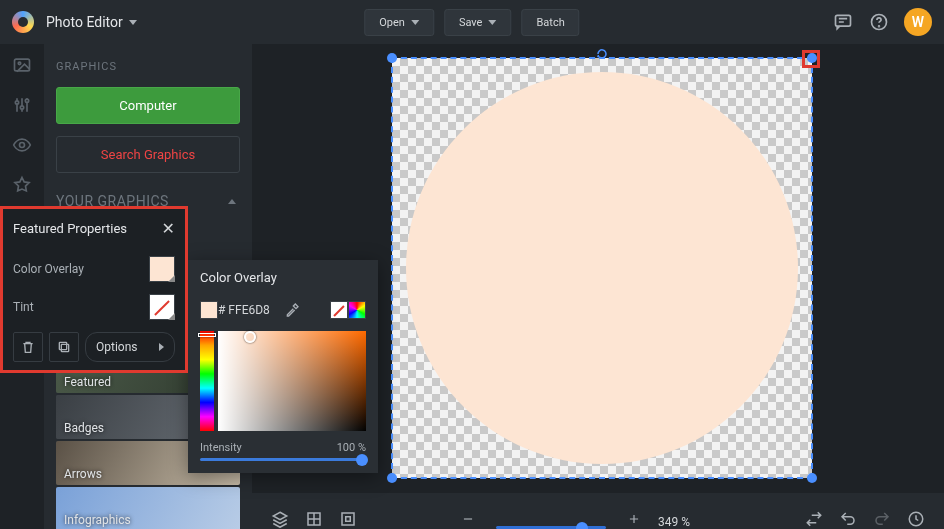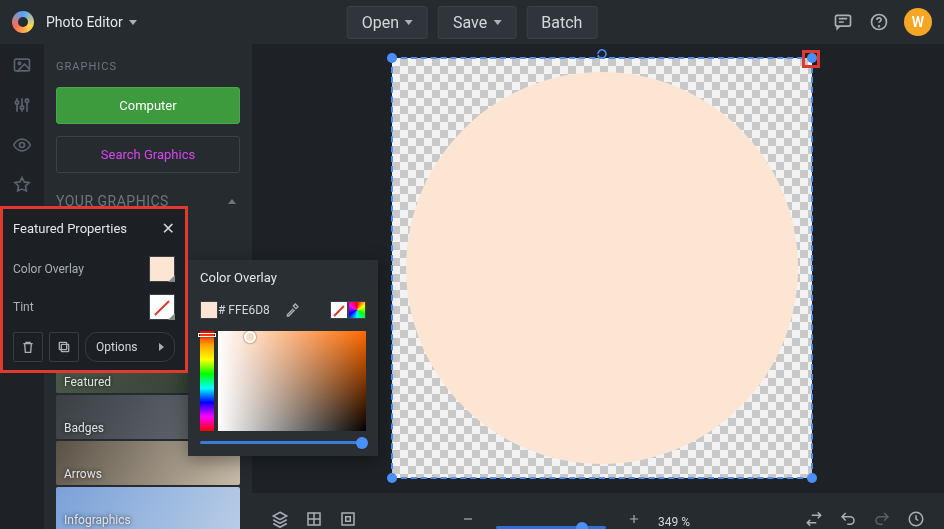--- a/index.html
+++ b/index.html
@@ -5,35 +5,35 @@
   * { box-sizing: border-box; margin: 0; padding: 0; font-family: -apple-system, BlinkMacSystemFont, "Segoe UI", Roboto, sans-serif; }
   body { width: 944px; height: 529px; background: #1e2226; color: #d4d7da; overflow: hidden; position: relative; }
   
   
   .topbar { height: 44px; background: #262b30; display: flex; align-items: center; padding: 0 12px; gap: 12px; }
   .logo { width: 22px; height: 22px; border-radius: 50%; background: conic-gradient(from 0deg, #4fa3ff, #ffd94f, #ff6b4f, #4fa3ff); display:flex; align-items:center; justify-content:center; position:relative; }
   .logo::after { content:''; width:10px; height:10px; background:#262b30; border-radius:50%; position:absolute; }
   .app-title { color:#e4e6e9; font-size:14px; cursor:pointer; display:flex; align-items:center; gap:4px; }
   .chev-dn { display:inline-block; width:0; height:0; border-left:4px solid transparent; border-right:4px solid transparent; border-top:5px solid #aab0b6; margin-left:2px; }
   .top-center { position:absolute; left:50%; transform:translateX(-50%); display:flex; gap:10px; }
-  .top-btn { background:#2f353b; border:1px solid #3a4147; color:#d4d7da; font-size:16px; padding:6px 14px; border-radius:3px; cursor:pointer; display:flex; align-items:center; gap:4px; }
+  .top-btn { background:#2f353b; border:1px solid #3a4147; color:#d4d7da; font-size:11px; padding:6px 14px; border-radius:3px; cursor:pointer; display:flex; align-items:center; gap:4px; }
   .top-right { margin-left:auto; display:flex; align-items:center; gap:14px; }
   .icon-btn { width:22px; height:22px; display:flex; align-items:center; justify-content:center; cursor:pointer; color:#aab0b6; }
   .avatar { width:28px; height:28px; border-radius:50%; background:#f5a623; color:#fff; display:flex; align-items:center; justify-content:center; font-weight:600; font-size:14px; cursor:pointer; }
   
   
   .rail { position:absolute; left:0; top:44px; bottom:0; width:44px; background:#1e2226; display:flex; flex-direction:column; align-items:center; padding-top:10px; gap:18px; }
   .rail-item { width:22px; height:22px; display:flex; align-items:center; justify-content:center; color:#5a626a; cursor:pointer; }
   
   
   .sidebar { position:absolute; left:44px; top:44px; bottom:0; width:208px; background:#262b30; padding:16px 12px 0 12px; overflow:hidden; }
   .section-hdr { font-size:11px; letter-spacing:1px; color:#6d757d; margin-bottom:14px; }
   .btn { width:100%; padding:10px 0; border-radius:3px; font-size:13px; border:none; cursor:pointer; margin-bottom:12px; }
   .btn-green { background:#3d9b3d; color:#fff; border:1px solid #48a848; }
-  .btn-gray { background:transparent; color:#d946ef; border:1px solid #3a4147; }
+  .btn-gray { background:transparent; color:#ef4444; border:1px solid #3a4147; }
   .sub-hdr { font-size:14px; color:#6d757d; letter-spacing:0.5px; margin-top:8px; display:flex; justify-content:space-between; align-items:center; padding-right:4px; }
   .chev-up { width:0; height:0; border-left:4px solid transparent; border-right:4px solid transparent; border-bottom:5px solid #6d757d; }
   
   .thumb-list { margin-top:140px; display:flex; flex-direction:column; gap:2px; }
   .thumb-item { height:44px; background:#3a4147; border-radius:2px; position:relative; display:flex; align-items:flex-end; padding:4px 8px; color:#e0e3e6; font-size:12px; overflow:hidden; cursor:pointer; }
   .thumb-item .bg { position:absolute; inset:0; }
   .thumb-item .label { position:relative; z-index:1; text-shadow:0 0 4px rgba(0,0,0,0.8); }
   
   
   .prop-panel { position:absolute; left:0; top:206px; width:188px; background:#1c2024; border:3px solid #e03a2f; padding:10px 10px 8px 10px; z-index:30; }
@@ -267,20 +267,24 @@
     <div class="mini-sw rainbow"></div>
   </div>
   <div class="picker-area">
     <div class="hue-strip">
       <div class="hue-thumb"></div>
     </div>
     <div class="sv-box">
       <div class="sv-thumb"></div>
     </div>
   </div>
+  <div class="intensity-row">
+    <span>Intensity</span>
+    <span>100 %</span>
+  </div>
   <div class="slider">
     <div class="slider-thumb"></div>
   </div>
 </div>
 
 <div class="canvas-wrap">
   <div class="canvas">
     <div class="checker"></div>
     <div class="big-circle"></div>
     <div class="sel-border"></div>

